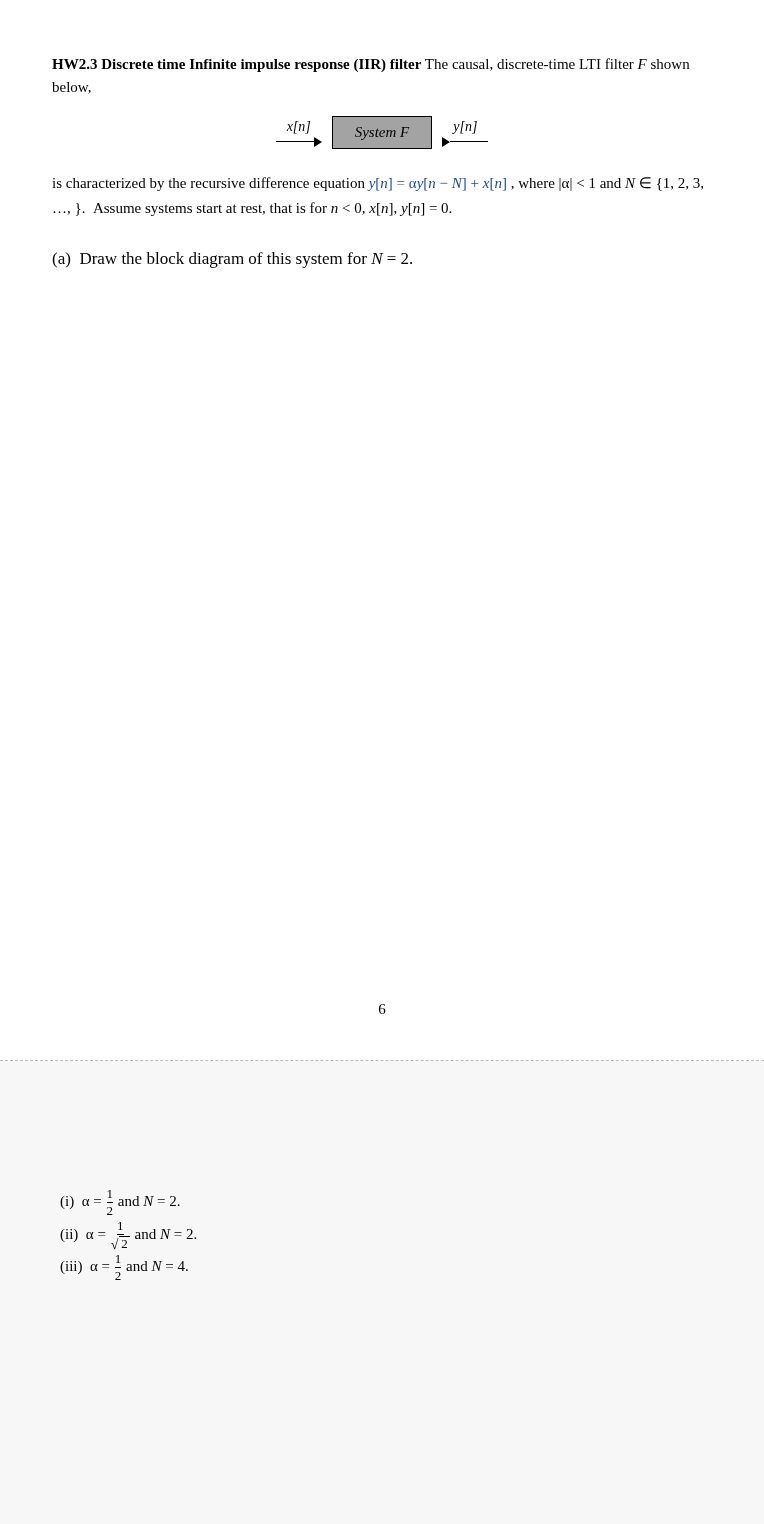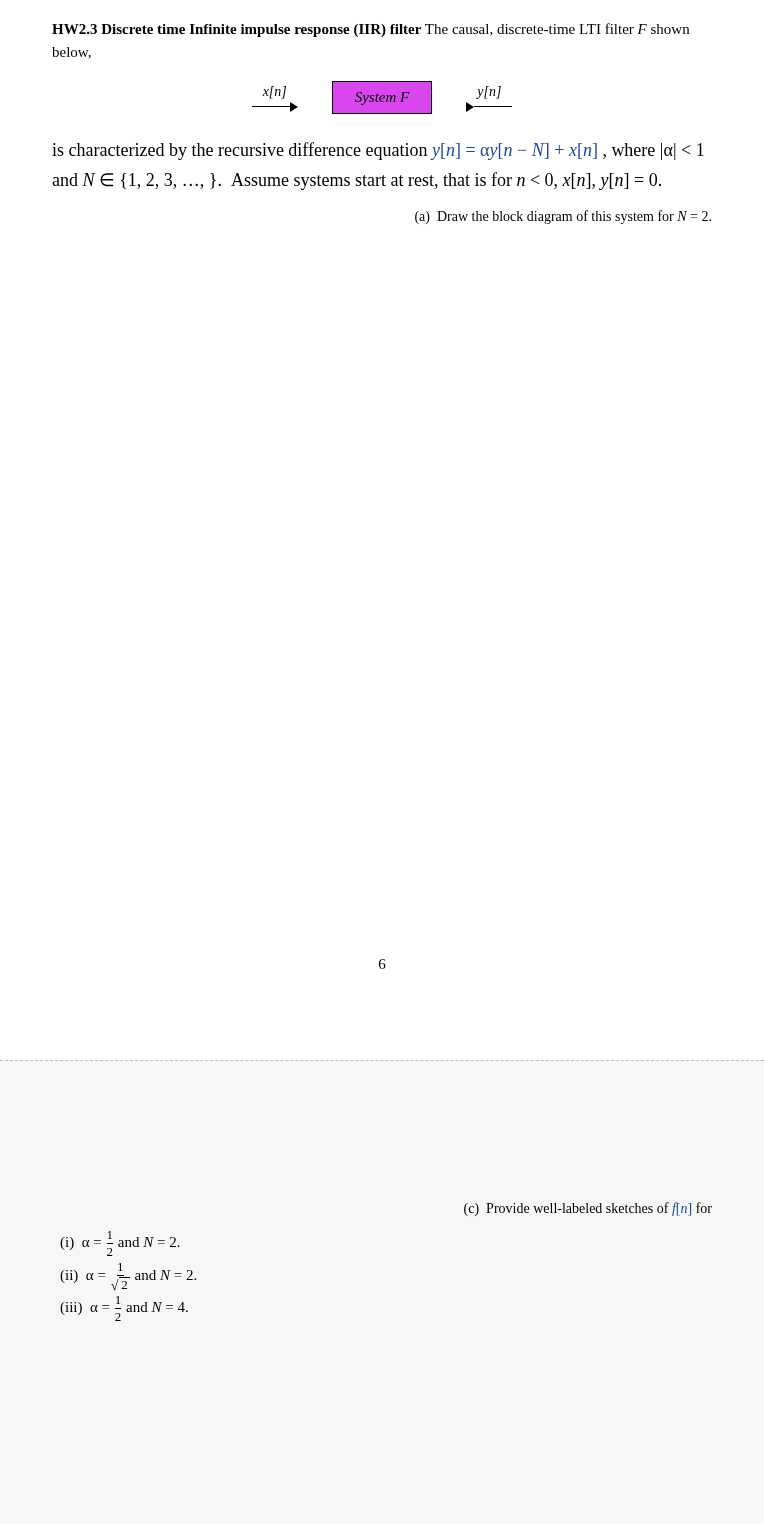--- a/index.html
+++ b/index.html
@@ -7,21 +7,21 @@
       background: #fff;
       font-family: "Computer Modern", "Latin Modern", Georgia, serif;
       font-size: 15px;
       color: #000;
       width: 764px;
       min-height: 1524px;
     }
     .page {
       width: 764px;
       min-height: 1060px;
-      padding: 18px 52px 36px 52px;
+      padding: 53px 52px 36px 52px;
       position: relative;
     }
     .page-bottom {
       width: 764px;
       min-height: 464px;
       padding: 36px 52px 36px 52px;
       background: #f7f7f7;
       border-top: 1.5px dashed #bbb;
     }
     .hw-title {
@@ -34,21 +34,21 @@
     }
     .diagram-area {
       display: flex;
       align-items: center;
       justify-content: center;
       margin: 18px 0 22px 0;
     }
     .diagram-inner {
       display: flex;
       align-items: center;
-      gap: 16px;
+      gap: 4px;
     }
     .diag-label {
       font-style: italic;
       font-size: 14px;
     }
     .diag-arrow-line {
       display: flex;
       align-items: center;
     }
     .line-h {
@@ -62,43 +62,42 @@
       border-top: 5px solid transparent;
       border-bottom: 5px solid transparent;
       border-left: 8px solid #000;
       display: inline-block;
     }
     .system-box {
       border: 1.5px solid #000;
       padding: 7px 22px;
       font-size: 15px;
       font-style: italic;
-      background: #d946ef;
-      margin: 0 18px;
+      background: #a3a3a3;
+      margin: 0 6px;
       white-space: nowrap;
     }
     .label-above {
       display: flex;
       flex-direction: column;
       align-items: center;
     }
     .label-above .diag-label {
       margin-bottom: 2px;
     }
     .body-text {
-      font-size: 18px;
+      font-size: 15px;
       line-height: 1.65;
       margin-bottom: 10px;
     }
     .part {
-      margin-top: 10px;
+      margin-top: 24px;
       margin-bottom: 8px;
-      font-size: 14px;
+      font-size: 17px;
       line-height: 1.65;
-      text-align: right;
     }
     .part-label {
       font-style: normal;
     }
     .page-number {
       text-align: center;
       font-size: 15px;
       margin-top: 60px;
       margin-bottom: 0;
     }
@@ -200,26 +199,20 @@
   <div class="page-number">
     <span>6</span>
   </div>
 
 </div>
 
 <div class="page-bottom">
 
   <div style="height: 90px;"></div>
 
-  <div class="part">
-    <span class="part-label">(c)</span>
-    &nbsp;Provide well-labeled sketches of
-    <span class="blue"><em>f</em>[<em>n</em>]</span>
-    for
-  </div>
 
   <div class="subpart">
 
     <div>
       <span>(i)</span>
       &nbsp;α =
       <span class="frac">
         <span class="num">1</span>
         <span class="den">2</span>
       </span>

